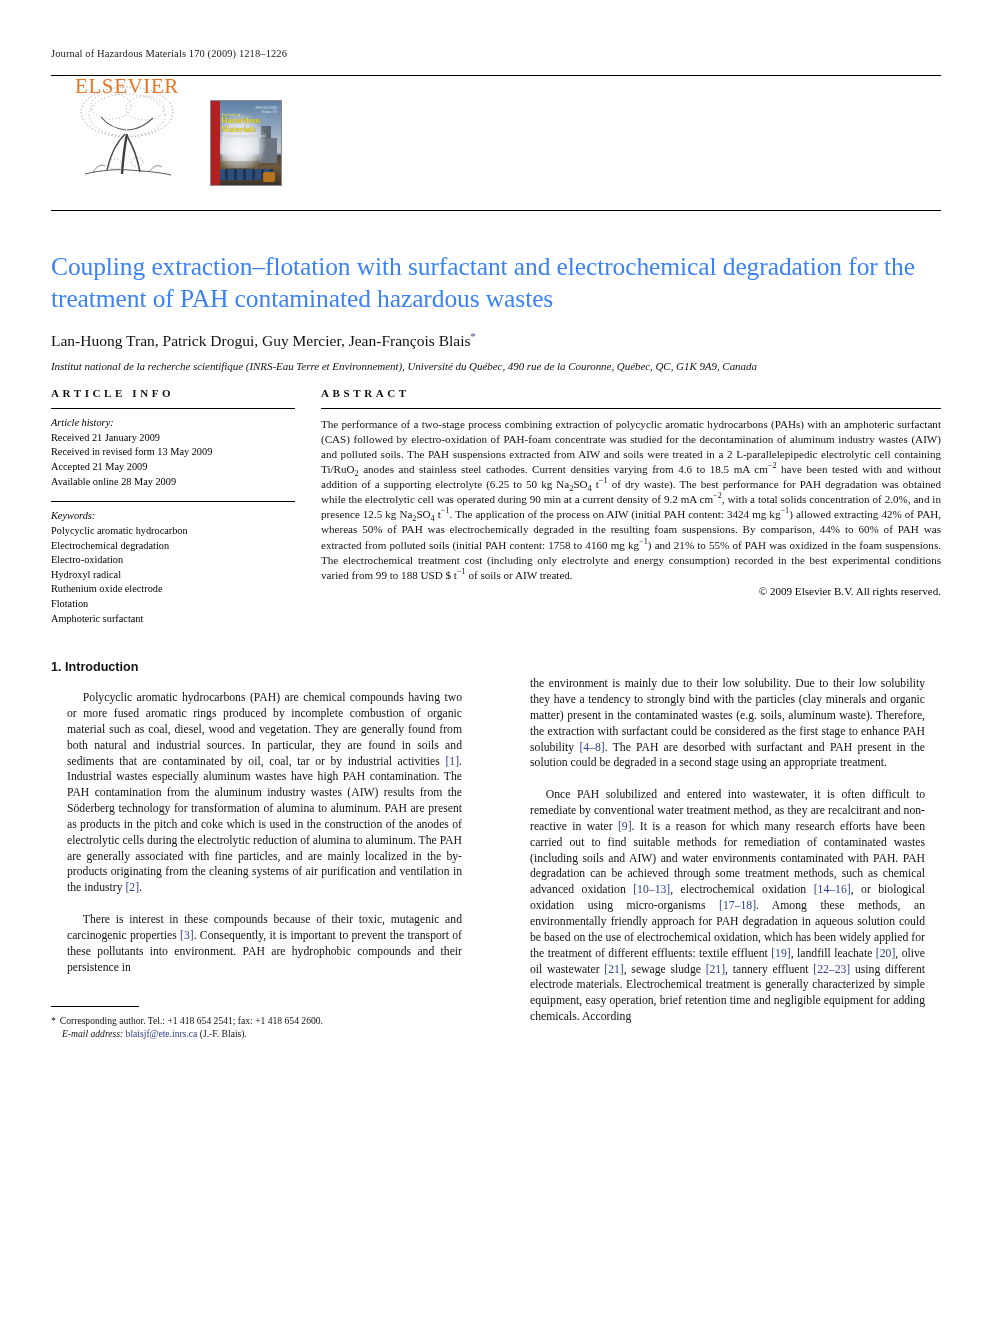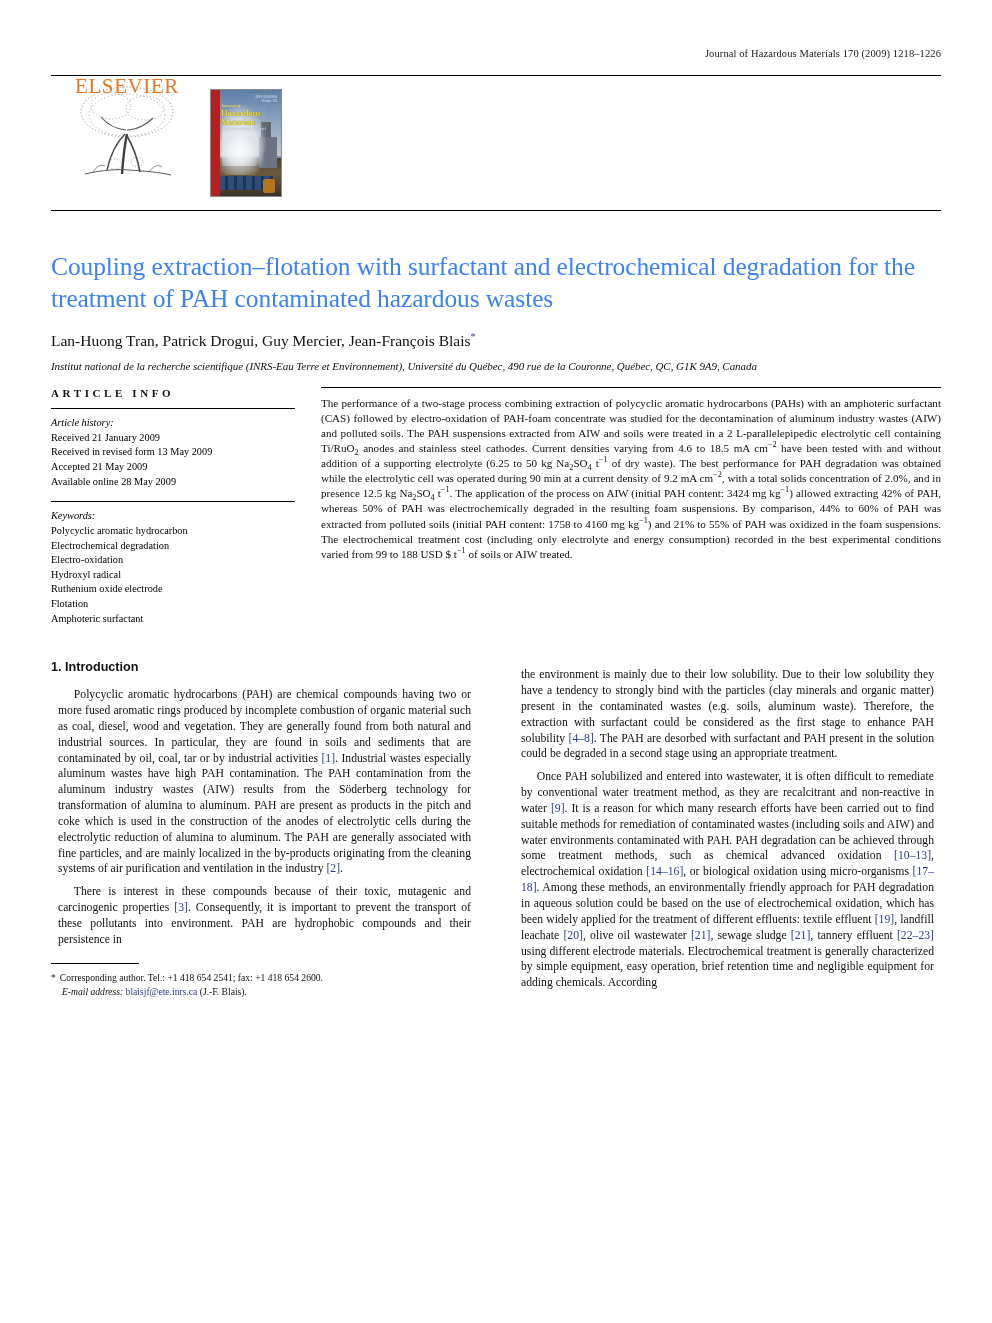--- a/index.html
+++ b/index.html
@@ -18,21 +18,21 @@
   .page {
     width: 992px;
     height: 1323px;
     position: relative;
     box-sizing: border-box;
     padding: 0 51px;
   }
 
   
   .running-head {
-    text-align: right;
+    text-align: left;
     font-size: 10.5px;
     letter-spacing: 0.1px;
     padding-top: 48px;
     color: #1a1a1a;
   }
 
   
   .masthead {
     margin-top: 16px;
     height: 134px;
@@ -100,21 +100,21 @@
   
   .cover-wrap {
     flex: 0 0 86px;
     width: 86px;
     display: flex;
     align-items: center;
     justify-content: center;
   }
   .cover {
     width: 72px;
-    height: 108px;
+    height: 86px;
     position: relative;
     overflow: hidden;
     background: #7c94ae;
     border: 1px solid #8a8a8a;
     box-sizing: border-box;
   }
   .cover-spine {
     position: absolute; left: 0; top: 0; width: 9px; height: 100%;
     background: #b41f1f;
   }
@@ -240,21 +240,21 @@
   }
   .bcol { flex: 1 1 0; width: 0; position: relative; }
   .sec-title {
     font-family: "Liberation Sans", sans-serif;
     font-size: 12.6px;
     font-weight: 700;
     margin: 0 0 13px 0;
     color: #111;
   }
   .bcol p {
-    margin: 7px;
+    margin: 16px;
     font-size: 11.7px;
     line-height: 1.355;
     text-align: justify;
     text-indent: 1.35em;
     color: #111;
   }
   .bcol p.first { text-indent: 1.35em; }
   .bcol p.cont { text-indent: 0; }
   a.ref { color: #2b3f8c; text-decoration: none; }
 
@@ -366,22 +366,24 @@
         <div>Electrochemical degradation</div>
         <div>Electro-oxidation</div>
         <div>Hydroxyl radical</div>
         <div>Ruthenium oxide electrode</div>
         <div>Flotation</div>
         <div>Amphoteric surfactant</div>
       </div>
     </div>
 
     <div class="col-abstract">
+      <div class="sec-head">ABSTRACT</div>
       <div class="rule"></div>
       <div class="abstract-body">The performance of a two-stage process combining extraction of polycyclic aromatic hydrocarbons (PAHs) with an amphoteric surfactant (CAS) followed by electro-oxidation of PAH-foam concentrate was studied for the decontamination of aluminum industry wastes (AIW) and polluted soils. The PAH suspensions extracted from AIW and soils were treated in a 2 L-parallelepipedic electrolytic cell containing Ti/RuO<sub>2</sub> anodes and stainless steel cathodes. Current densities varying from 4.6 to 18.5 mA cm<sup>−2</sup> have been tested with and without addition of a supporting electrolyte (6.25 to 50 kg Na<sub>2</sub>SO<sub>4</sub> t<sup>−1</sup> of dry waste). The best performance for PAH degradation was obtained while the electrolytic cell was operated during 90 min at a current density of 9.2 mA cm<sup>−2</sup>, with a total solids concentration of 2.0%, and in presence 12.5 kg Na<sub>2</sub>SO<sub>4</sub> t<sup>−1</sup>. The application of the process on AIW (initial PAH content: 3424 mg kg<sup>−1</sup>) allowed extracting 42% of PAH, whereas 50% of PAH was electrochemically degraded in the resulting foam suspensions. By comparison, 44% to 60% of PAH was extracted from polluted soils (initial PAH content: 1758 to 4160 mg kg<sup>−1</sup>) and 21% to 55% of PAH was oxidized in the foam suspensions. The electrochemical treatment cost (including only electrolyte and energy consumption) recorded in the best experimental conditions varied from 99 to 188 USD $ t<sup>−1</sup> of soils or AIW treated.</div>
+      <div class="copyright">© 2009 Elsevier B.V. All rights reserved.</div>
     </div>
   </div>
 
   <div class="body-cols">
     <div class="bcol">
       <h2 class="sec-title">1. Introduction</h2>
       <div>
           <p class="first">Polycyclic aromatic hydrocarbons (PAH) are chemical compounds having two or more fused aromatic rings produced by incomplete combustion of organic material such as coal, diesel, wood and vegetation. They are generally found from both natural and industrial sources. In particular, they are found in soils and sediments that are contaminated by oil, coal, tar or by industrial activities <a class="ref" href="#">[1]</a>. Industrial wastes especially aluminum wastes have high PAH contamination. The PAH contamination from the aluminum industry wastes (AIW) results from the Söderberg technology for transformation of alumina to aluminum. PAH are present as products in the pitch and coke which is used in the construction of the anodes of electrolytic cells during the electrolytic reduction of alumina to aluminum. The PAH are generally associated with fine particles, and are mainly localized in the by-products originating from the cleaning systems of air purification and ventilation in the industry <a class="ref" href="#">[2]</a>.</p>
           <p>There is interest in these compounds because of their toxic, mutagenic and carcinogenic properties <a class="ref" href="#">[3]</a>. Consequently, it is important to prevent the transport of these pollutants into environment. PAH are hydrophobic compounds and their persistence in</p>
         </div>

